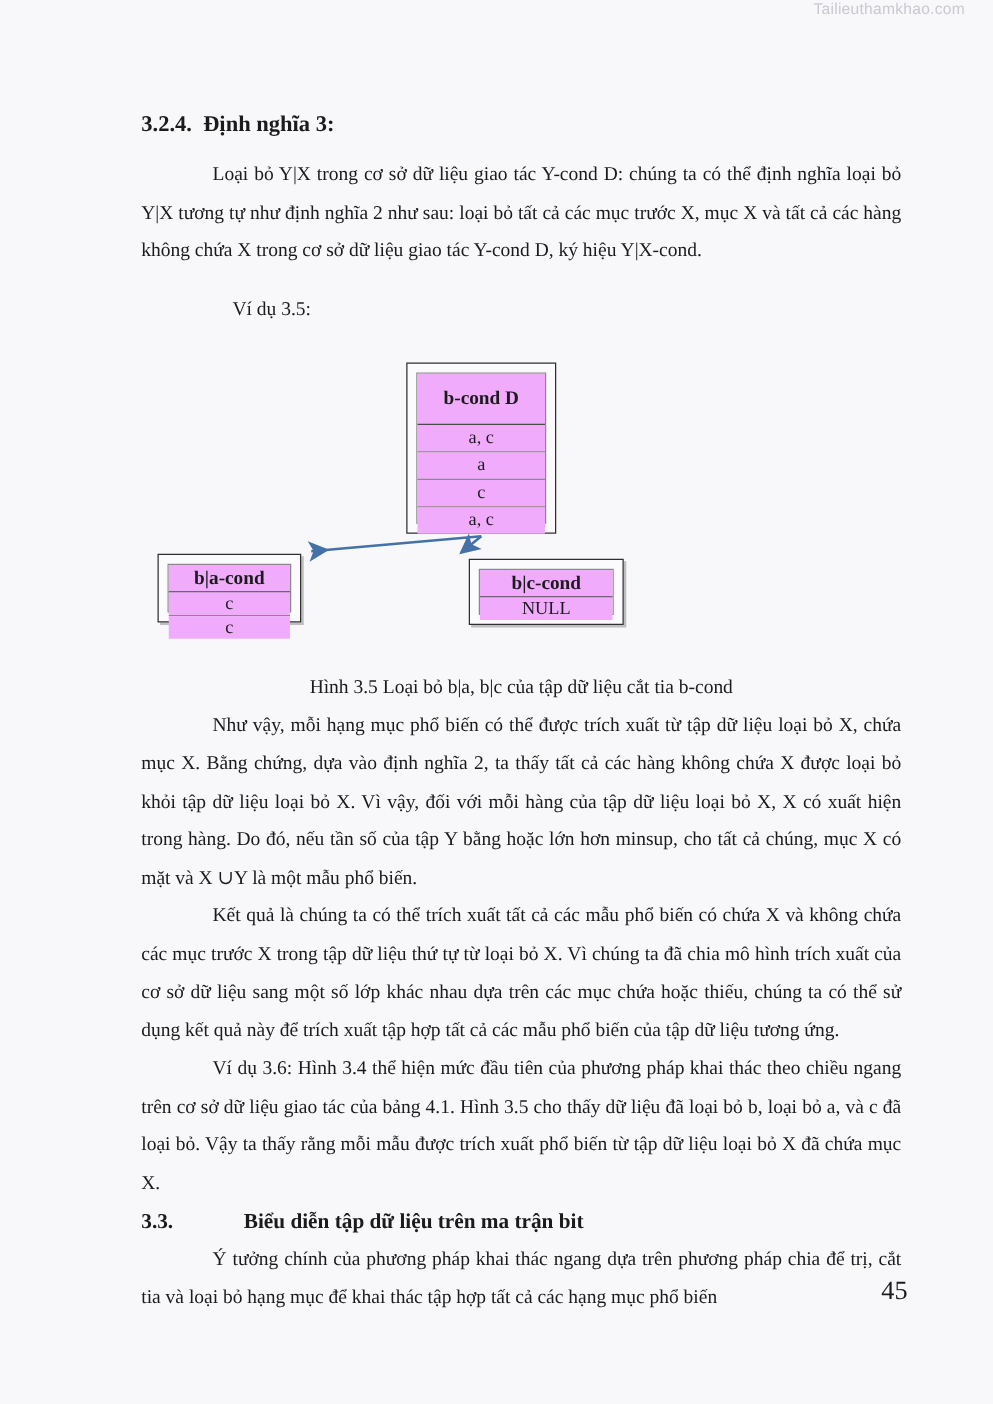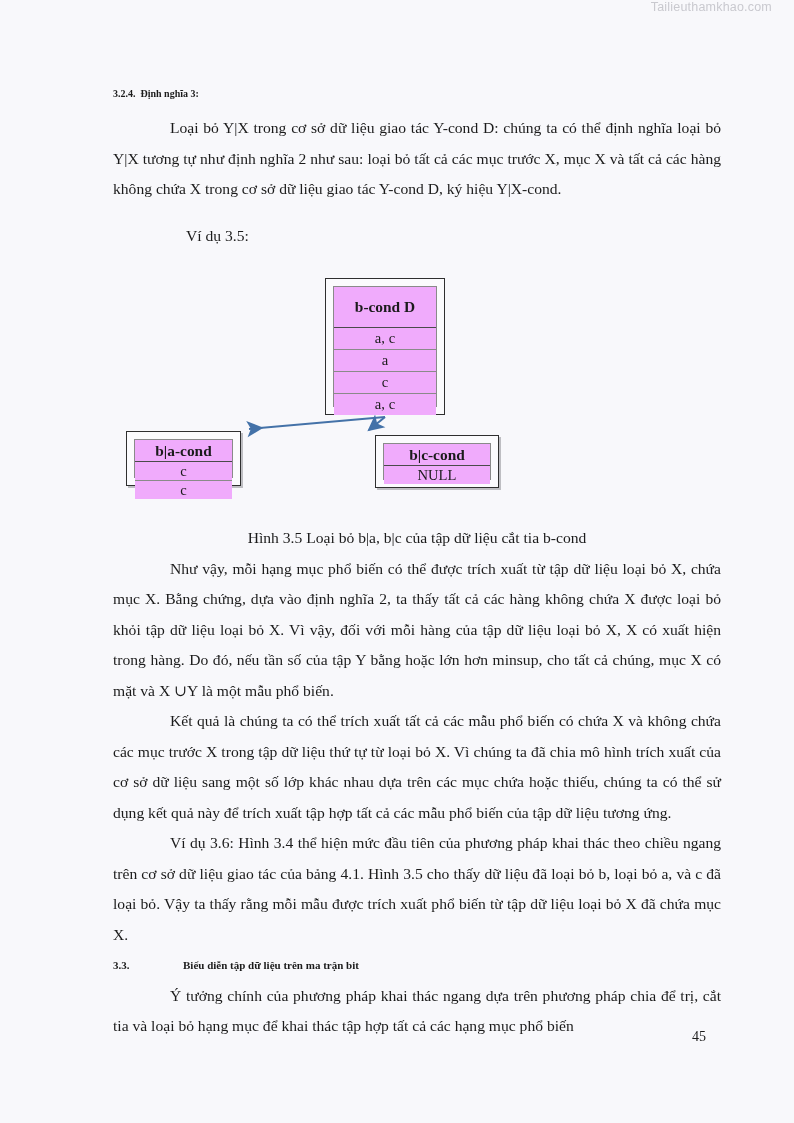--- a/index.html
+++ b/index.html
@@ -35,21 +35,21 @@
 
   
   .content {
     position: absolute;
     left: 113px;
     top: 86px;
     width: 608px;
   }
 
   h2.section-heading {
-    font-size: 10px;
+    font-size: 18px;
     font-weight: bold;
     margin: 0 0 12px 0;
     line-height: 1.5;
     white-space: pre;
   }
   h2.section-heading .num {
     display: inline-block;
   }
 
   p.body {
@@ -164,37 +164,38 @@
   
   .caption {
     font-size: 15.6px;
     line-height: 30.5px;
     text-align: center;
     margin: 0;
   }
 
   
   h2.sub-heading {
-    font-size: 11px;
+    font-size: 17px;
     font-weight: bold;
     margin: 0;
     line-height: 30.5px;
     display: flex;
+    gap: 12px;
   }
   h2.sub-heading .num {
     width: 70px;
     flex: 0 0 70px;
   }
 
   
   .page-number {
     position: absolute;
-    right: 88px;
+    right: 68px;
     bottom: 78px;
-    font-size: 14px;
+    font-size: 21px;
     color: #1b1b1b;
     margin-left: 28px;
   }
 </style>
 </head>
 <body>
 
 <div class="page">
 
   <div class="watermark">Tailieuthamkhao.com</div>

